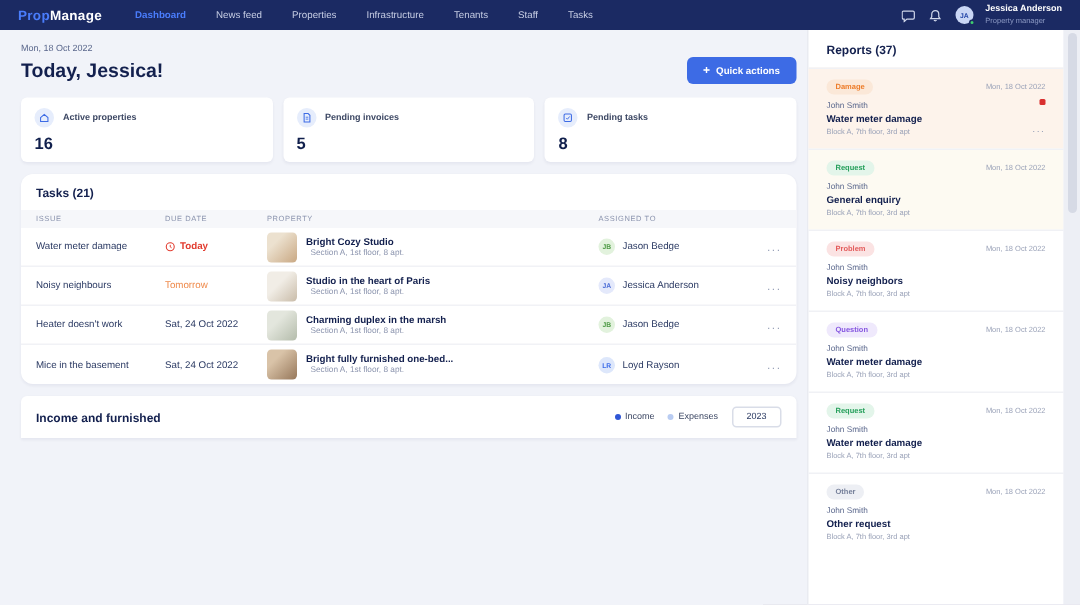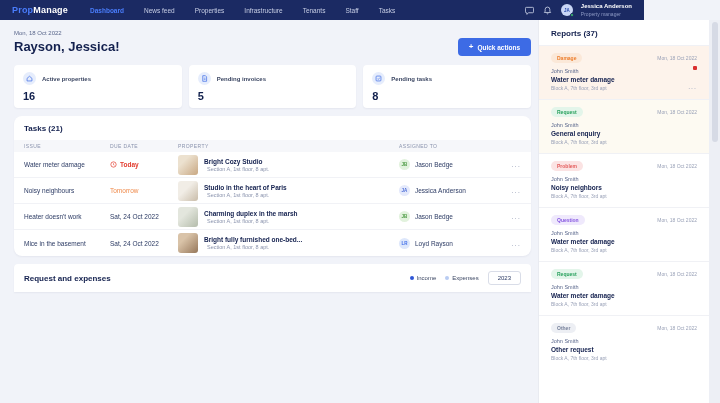--- a/index.html
+++ b/index.html
@@ -1,21 +1,21 @@
 <!DOCTYPE html>
 <html><head>
 <meta charset="utf-8">
 <style>
   * { margin:0; padding:0; box-sizing:border-box; }
   html,body { background:#dfe2ea; }
   body { font-family:"Liberation Sans", sans-serif; }
   .screen { position:relative; width:720px; height:403px; background:#f1f3f9; overflow:hidden; }
 
   
-  .navbar { position:absolute; top:0; left:0; width:644px; height:20px; background:#1b2a63;
+  .navbar { position:absolute; top:0; left:0; width:720px; height:20px; background:#1b2a63;
             display:flex; align-items:center; padding:0 12px; z-index:5; }
   .brand { font-size:9px; font-weight:bold; letter-spacing:.2px; margin-right:22px; }
   .brand .b1 { color:#4a7dfc; } .brand .b2 { color:#ffffff; }
   .nav-items { display:flex; gap:20px; flex:1; }
   .nav-item { font-size:6.5px; color:#c6cde4; cursor:pointer; }
   .nav-item.active { color:#4a7dfc; font-weight:bold; }
   .nav-right { display:flex; align-items:center; gap:8px; }
   .nav-icon { width:10px; height:10px; display:flex; align-items:center; justify-content:center; cursor:pointer; }
   .nav-avatar { position:relative; width:12px; height:12px; border-radius:50%; background:#c9d6f5;
                 display:flex; align-items:center; justify-content:center; font-size:4.5px; font-weight:bold; color:#2547a8; }
@@ -147,21 +147,21 @@
         <div class="name">Jessica Anderson</div>
         <div class="role">Property manager</div>
       </span>
     </div>
   </div>
 
   <div class="main">
     <div class="greet-row">
       <div>
         <div class="greet-date">Mon, 18 Oct 2022</div>
-        <div class="greet-title">Rayson, Jessica!</div>
+        <div class="greet-title">Today, Jessica!</div>
       </div>
       <button class="qa-btn">
         <span class="plus">+</span>
         <span>Quick actions</span>
       </button>
     </div>
 
     <div class="stats-row">
       <div class="stat-card">
         <div class="stat-top">
@@ -279,21 +279,21 @@
         </span>
         <span class="t-assignee">
           <span class="t-avatar av-blue">LR</span>
           <span class="t-assignee-name">Loyd Rayson</span>
         </span>
         <span class="t-menu">...</span>
       </div>
     </div>
 
     <div class="income-card">
-      <span class="income-title">Request and expenses</span>
+      <span class="income-title">Income and furnished</span>
       <span class="income-right">
         <span class="legend-item">
           <span class="dot dot-income"></span>
           <span>Income</span>
         </span>
         <span class="legend-item">
           <span class="dot dot-expenses"></span>
           <span>Expenses</span>
         </span>
         <span class="year-select">2023</span>

